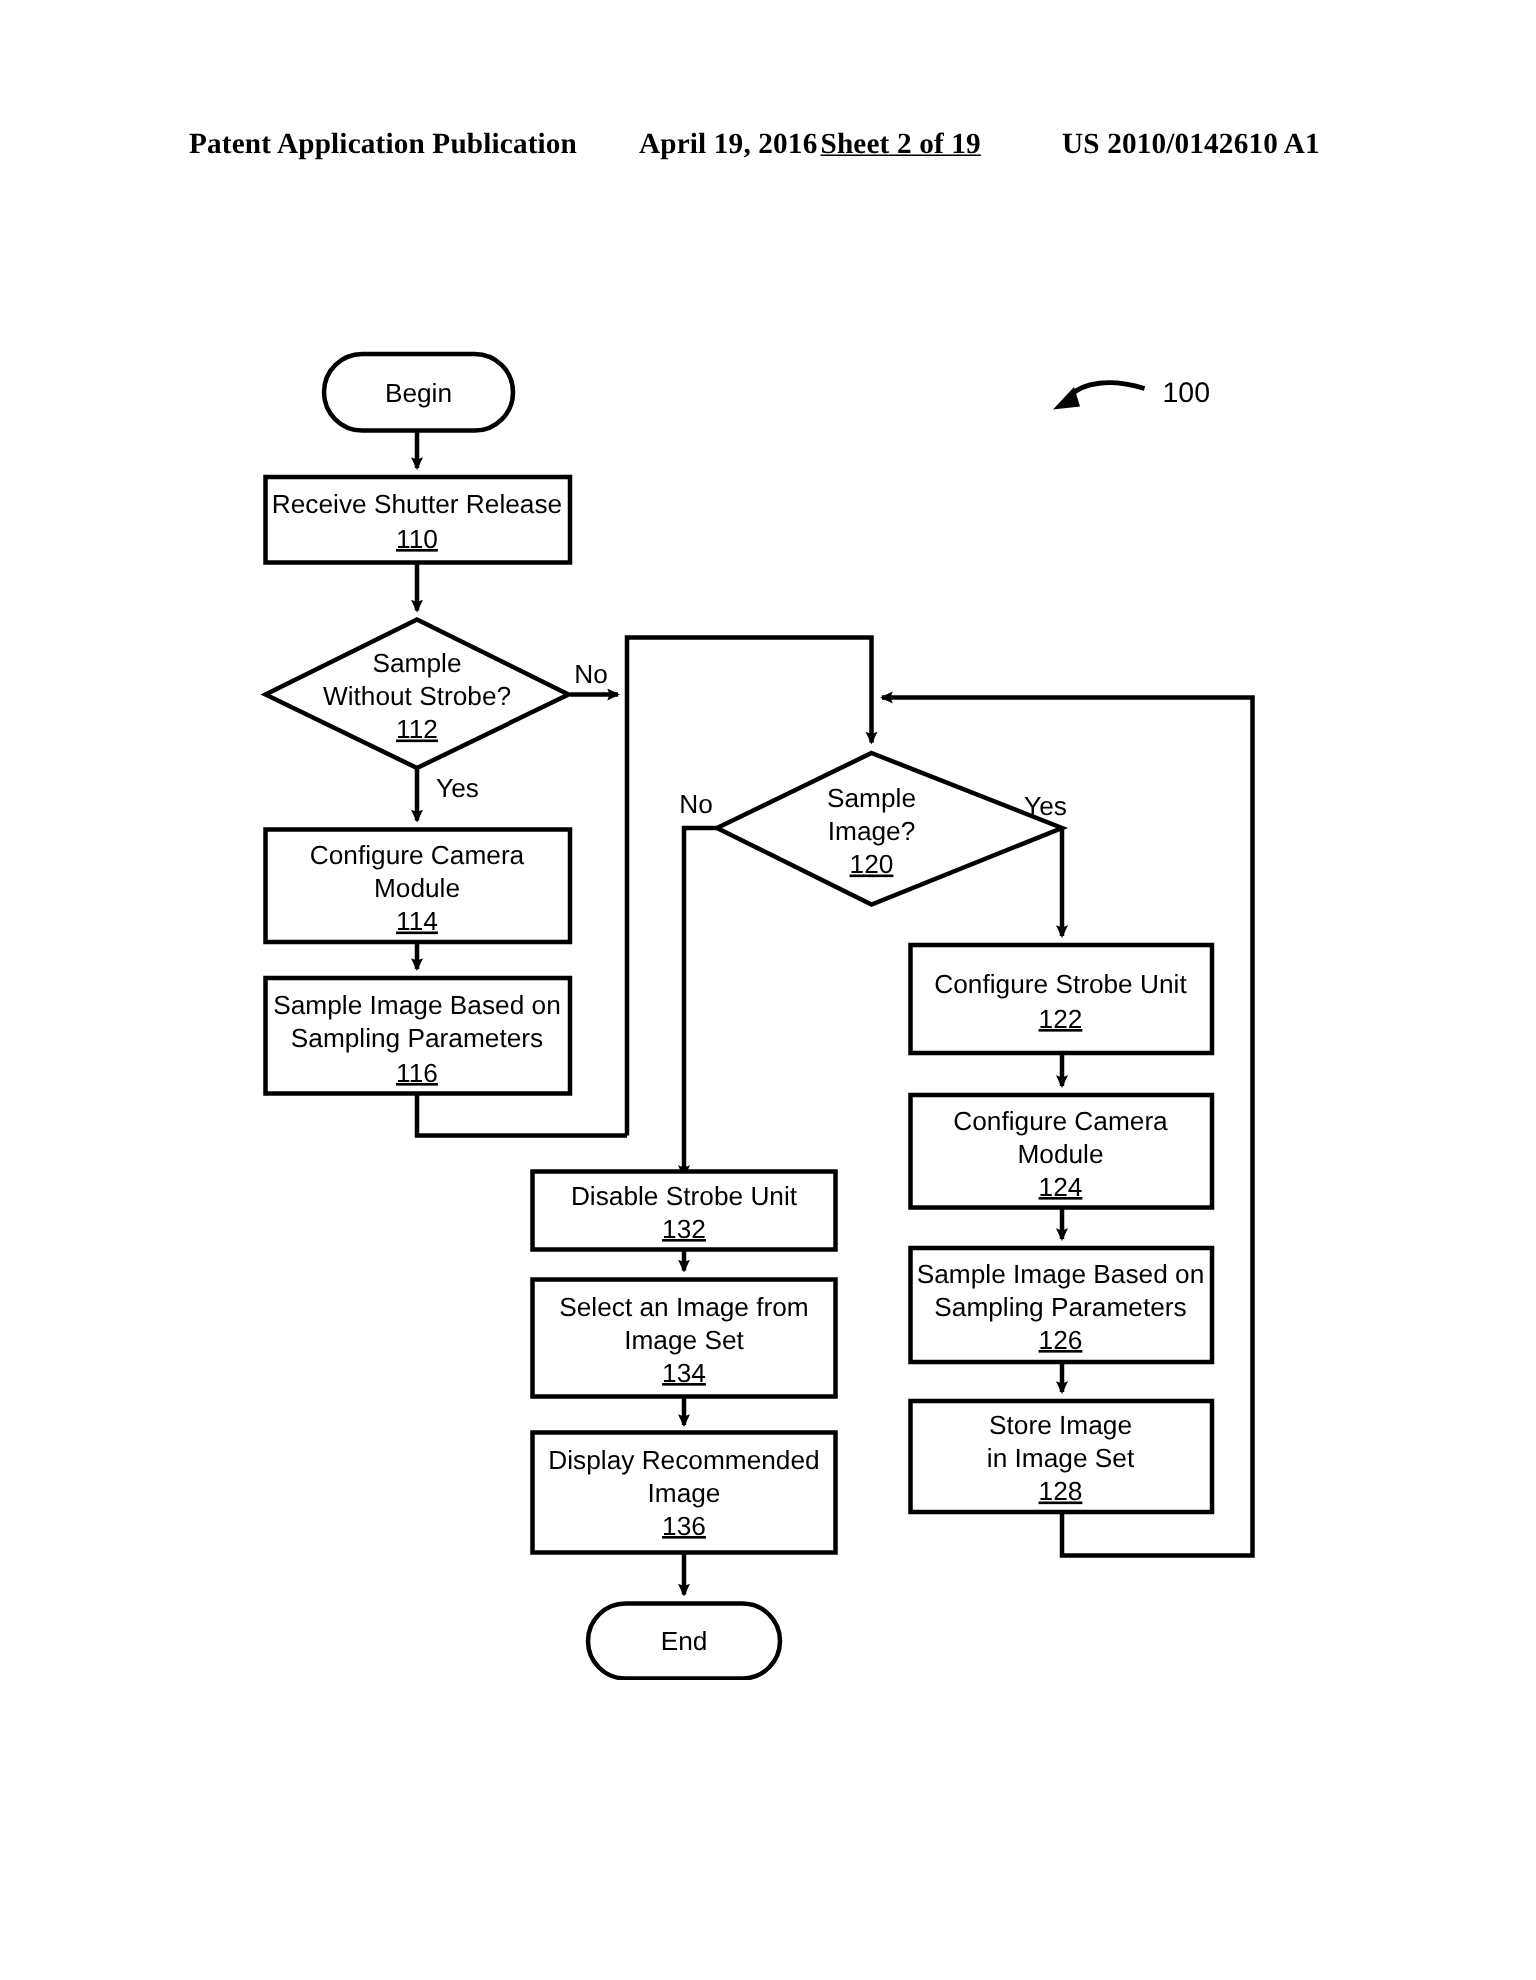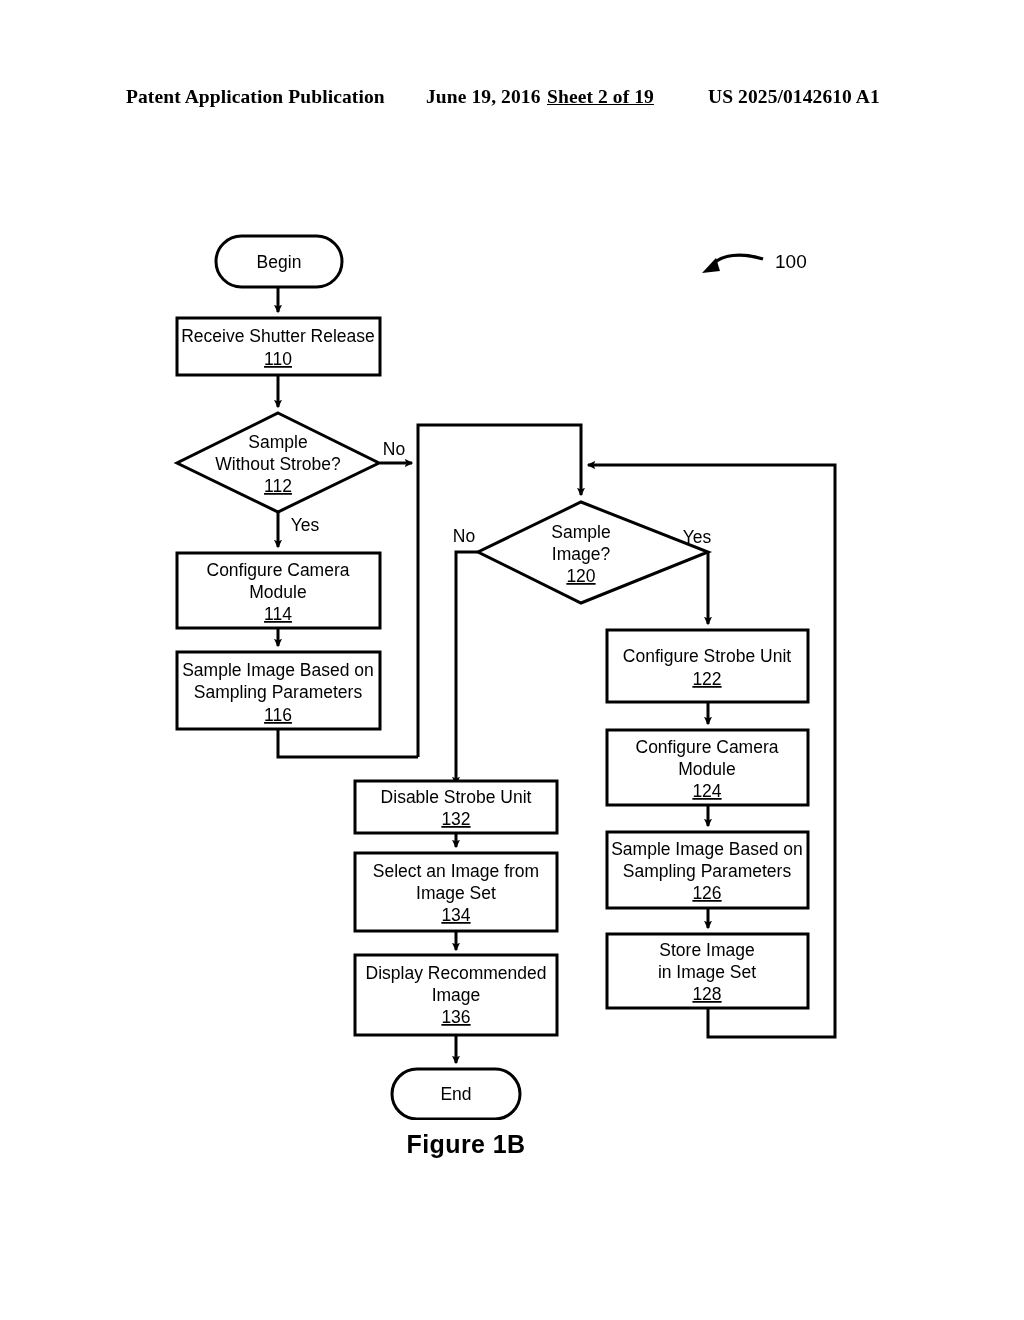--- a/index.html
+++ b/index.html
@@ -101,23 +101,23 @@
     text-anchor: start;
   }
 </style>
 </head>
 <body>
 
 <div id="page">
 
   <div class="pub-header">
     <span class="hdr-pub">Patent Application Publication</span>
-    <span class="hdr-date">June 19, 2016</span>
+    <span class="hdr-date">April 19, 2016</span>
     <span class="hdr-sheet">Sheet 2 of 19</span>
-    <span class="hdr-num">US 2025/0142610 A1</span>
+    <span class="hdr-num">US 2010/0142610 A1</span>
   </div>
 
   <svg id="flow" width="1024" height="1120" viewBox="0 0 1024 1120">
 
     <defs>
       <marker id="arrow" markerWidth="10" markerHeight="10" refX="7.2" refY="4" orient="auto" markerUnits="userSpaceOnUse">
         <path d="M0,0 L8.5,4 L0,8 L1.6,4 Z" fill="#000000"></path>
       </marker>
     </defs>
 
@@ -249,17 +249,14 @@
     </g>
 
     <g>
       <path class="lead-line" d="M763,259 C740,252 722,255 713,264"></path>
       <polygon points="716,258 702,273 720,271" fill="#000000"></polygon>
       <text class="fig-ref" x="775" y="268">100</text>
     </g>
 
   </svg>
 
-  <div class="fig-caption">
-    <span>Figure 1B</span>
-  </div>
 
 </div>
 
 </body></html>

